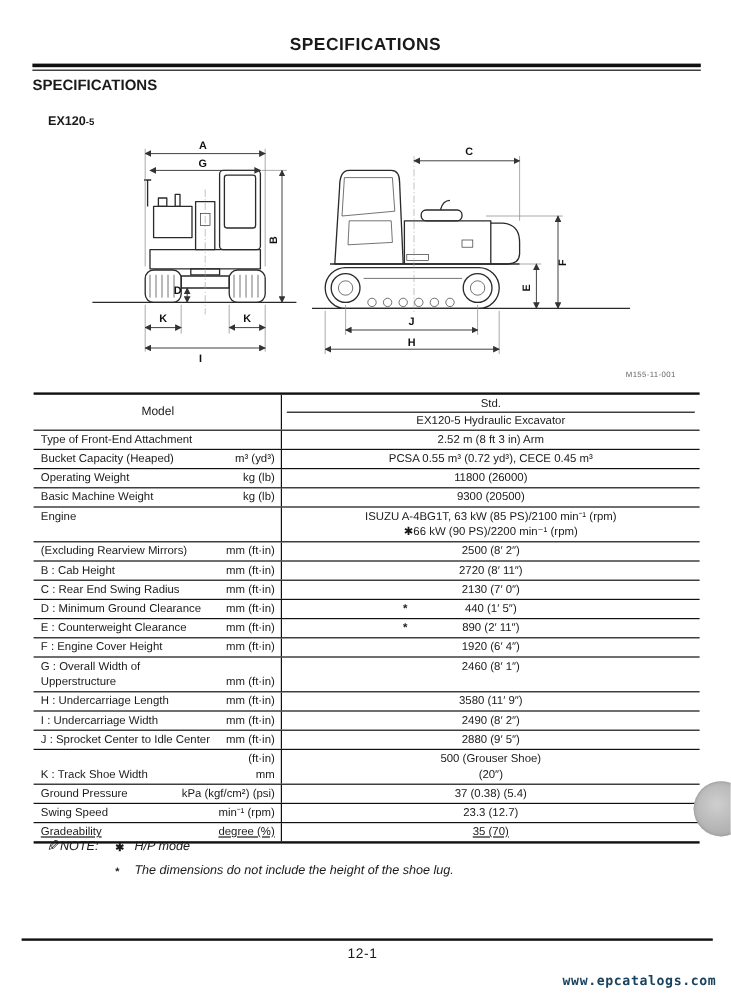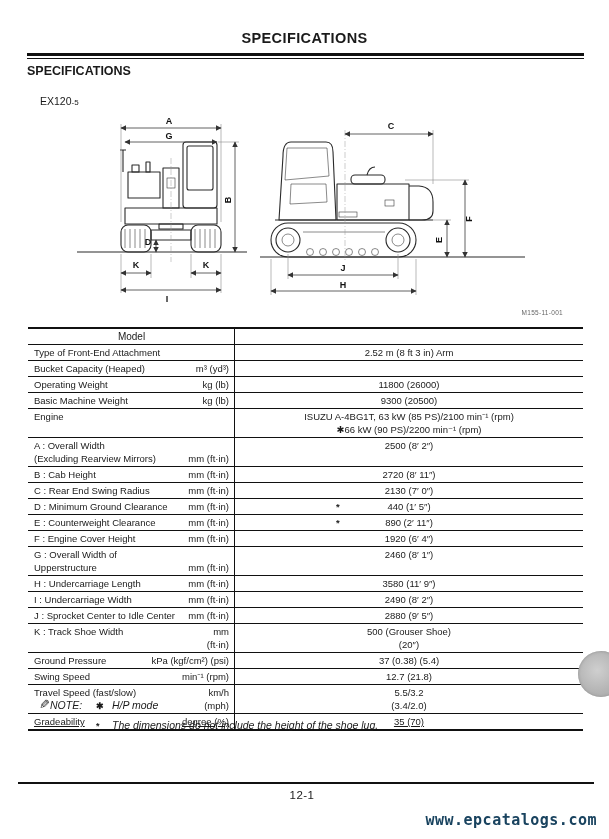--- a/index.html
+++ b/index.html
@@ -9,21 +9,21 @@
   }
   .doc-title {
     position:absolute; top:30px; left:0; right:0; text-align:center;
     font-weight:bold; font-size:14.5px; letter-spacing:0.4px;
   }
   .title-rule {
     position:absolute; top:53px; left:27px; right:25px; height:2px;
     border-top:3px solid #111; border-bottom:1px solid #111;
   }
   .section-title { position:absolute; top:64px; left:27px; font-weight:bold; font-size:12.5px; }
-  .model-code { position:absolute; top:95px; left:40px; font-weight:normal; font-size:10.5px; }
+  .model-code { position:absolute; top:95px; left:40px; font-weight:bold; font-size:10.5px; }
   .model-code .suffix { font-size:8px; }
 
   .diagram { position:absolute; top:112px; left:55px; width:500px; height:205px; }
   .draw { fill:none; stroke:#2a2a2a; stroke-width:1.1; stroke-linejoin:round; }
   .thin { fill:none; stroke:#2a2a2a; stroke-width:0.55; }
   .dim { stroke:#3a3a3a; stroke-width:0.8; fill:none; }
   .ext { stroke:#8a8a8a; stroke-width:0.6; fill:none; }
   .cline { stroke:#9a9a9a; stroke-width:0.5; stroke-dasharray:6 2 1 2; fill:none; }
   .dimtext { font-family:"Liberation Sans",sans-serif; font-size:9px; font-weight:bold; fill:#111; }
 
@@ -52,21 +52,21 @@
   .note { position:absolute; top:699px; left:30px; width:460px; font-style:italic; font-size:10.5px; line-height:13px; }
   .note-grid { display:grid; grid-template-columns:20px 46px 16px auto; row-gap:6px; align-items:start; }
   .note-icon { font-style:normal; font-size:13px; transform:scaleX(-1); display:inline-block; line-height:12px; }
   .bullet { font-style:normal; font-weight:bold; font-size:9px; padding-top:1px; }
 
   .footer-rule { position:absolute; top:782px; left:18px; right:15px; border-top:2.5px solid #111; }
   .page-number { position:absolute; top:789px; left:12px; width:580px; text-align:center; font-size:11.5px; letter-spacing:0.5px; }
   .url {
     position:absolute; top:811px; right:12px;
     font-family:"DejaVu Sans Mono", monospace; font-weight:bold;
-    font-size:15px; color:#19435f; letter-spacing:0.5px; text-decoration:none;
+    font-size:11px; color:#19435f; letter-spacing:0.5px; text-decoration:none;
   }
   .hole {
     position:absolute; top:651px; right:-15px; width:46px; height:46px; border-radius:50%;
     background:radial-gradient(circle at 42% 42%, #cfcfcf 0%, #b5b5b5 55%, #a3a3a3 100%);
     box-shadow:inset 0 0 3px #909090;
   }
 </style>
 </head>
 <body>
 
@@ -197,40 +197,47 @@
         <text class="dimtext" x="288" y="176" text-anchor="middle">H</text>
       </g>
     </svg>
   </div>
 
   <div class="figure-code">M155-11-001</div>
 
   <div class="spec-table">
     <div class="thead">
       <div class="td-l model-cell">Model</div>
+      <div class="td-v">
+        <div class="std-row">Std.</div>
+        <div>EX120-5 Hydraulic Excavator</div>
+      </div>
     </div>
 
     <div class="tr">
       <div class="td-l">
           <div class="lrow">
             <span>Type of Front-End Attachment</span>
             <span class="unit"></span>
           </div>
         </div>
       <div class="td-v">
           <div>2.52 m (8 ft 3 in) Arm</div>
         </div>
     </div>
     <div class="tr">
       <div class="td-l">
           <div class="lrow">
             <span>Bucket Capacity (Heaped)</span>
             <span class="unit">m³ (yd³)</span>
           </div>
         </div>
+      <div class="td-v">
+          <div>PCSA 0.55 m³ (0.72 yd³), CECE 0.45 m³</div>
+        </div>
     </div>
     <div class="tr">
       <div class="td-l">
           <div class="lrow">
             <span>Operating Weight</span>
             <span class="unit">kg (lb)</span>
           </div>
         </div>
       <div class="td-v">
           <div>11800  (26000)</div>
@@ -255,23 +262,20 @@
           </div>
         </div>
       <div class="td-v">
           <div>ISUZU A-4BG1T, 63 kW (85 PS)/2100 min⁻¹ (rpm)</div>
           <div>✱66 kW (90 PS)/2200 min⁻¹ (rpm)</div>
         </div>
     </div>
     <div class="tr">
       <div class="td-l">
           <div class="lrow">
-            <span>A : Overall Width</span>
-          </div>
-          <div class="lrow">
             <span>(Excluding Rearview Mirrors)</span>
             <span class="unit">mm (ft·in)</span>
           </div>
         </div>
       <div class="td-v">
           <div>2500  (8′ 2″)</div>
         </div>
     </div>
     <div class="tr hv">
       <div class="td-l">
@@ -373,27 +377,27 @@
             <span class="unit">mm (ft·in)</span>
           </div>
         </div>
       <div class="td-v">
           <div>2880  (9′ 5″)</div>
         </div>
     </div>
     <div class="tr hv">
       <div class="td-l">
           <div class="lrow">
+            <span></span>
+            <span class="unit">(ft·in)</span>
+          </div>
+          <div class="lrow">
             <span>K : Track Shoe Width</span>
             <span class="unit">mm</span>
           </div>
-          <div class="lrow">
-            <span></span>
-            <span class="unit">(ft·in)</span>
-          </div>
         </div>
       <div class="td-v">
           <div>500 (Grouser Shoe)</div>
           <div>(20″)</div>
         </div>
     </div>
     <div class="tr">
       <div class="td-l">
           <div class="lrow">
             <span>Ground Pressure</span>
@@ -405,37 +409,21 @@
         </div>
     </div>
     <div class="tr hv">
       <div class="td-l">
           <div class="lrow">
             <span>Swing Speed</span>
             <span class="unit">min⁻¹ (rpm)</span>
           </div>
         </div>
       <div class="td-v">
-          <div>12.7 (21.8)</div>
-        </div>
-    </div>
-    <div class="tr hv">
-      <div class="td-l">
-          <div class="lrow">
-            <span>Travel Speed (fast/slow)</span>
-            <span class="unit">km/h</span>
-          </div>
-          <div class="lrow">
-            <span></span>
-            <span class="unit">(mph)</span>
-          </div>
-        </div>
-      <div class="td-v">
-          <div>5.5/3.2</div>
-          <div>(3.4/2.0)</div>
+          <div>23.3 (12.7)</div>
         </div>
     </div>
     <div class="tr">
       <div class="td-l">
           <div class="lrow">
             <span>Gradeability</span>
             <span class="unit">degree (%)</span>
           </div>
         </div>
       <div class="td-v">

